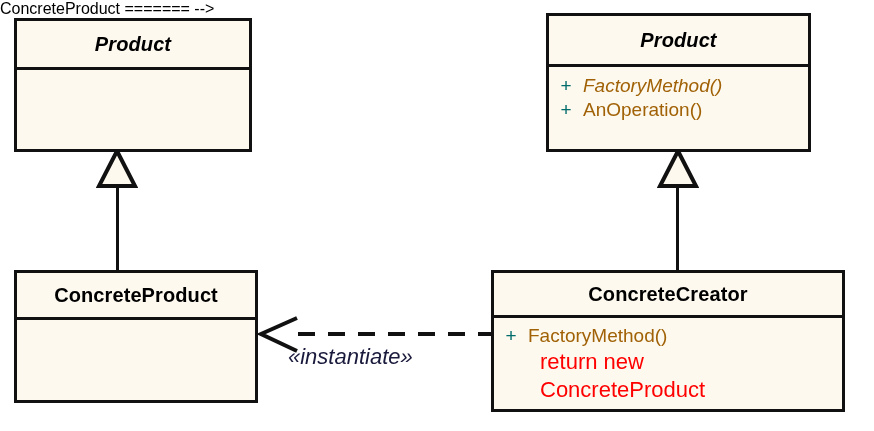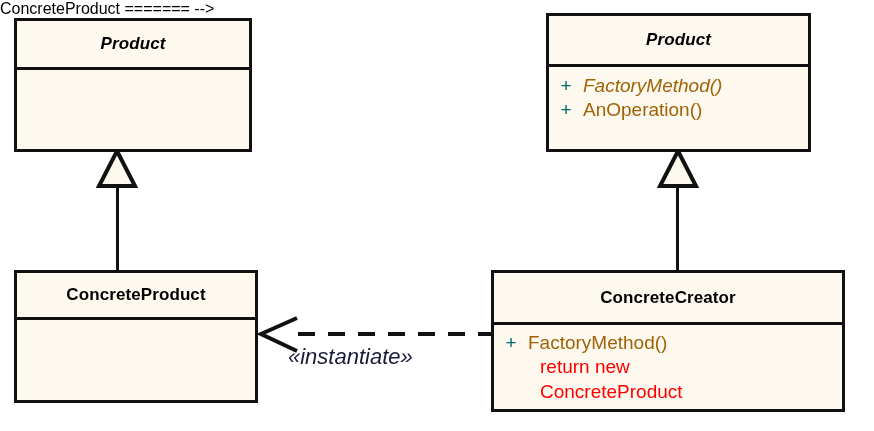--- a/index.html
+++ b/index.html
@@ -30,21 +30,21 @@
     z-index: 5;
   }
   .uml-header {
     box-sizing: border-box;
     display: flex;
     align-items: center;
     justify-content: center;
     text-align: left;
     color: #000000;
     font-weight: bold;
-    font-size: 17px;
+    font-size: 20px;
     letter-spacing: 0.1px;
     padding: 0 6px;
     flex: 0 0 auto;
   }
   .uml-header.abstract {
     font-style: italic;
   }
   .uml-divider {
     flex: 0 0 auto;
     height: 3px;
@@ -74,21 +74,21 @@
   .member-name {
     flex: 1 1 auto;
     color: #a16207;
     font-size: 19px;
   }
   .member-name.italic {
     font-style: italic;
   }
   .member-note {
     color: #ff0000;
-    font-size: 19px;
+    font-size: 22px;
     line-height: 1.28;
     white-space: nowrap;
   }
 
   
   .gen-line {
     position: absolute;
     width: 3px;
     background: #111111;
     z-index: 2;
@@ -142,21 +142,21 @@
 
   
   <div class="uml-class" style="left:14px; top:270px; width:244px; height:133px;">
     <div class="uml-header" style="height:44px;">ConcreteProduct</div>
     <div class="uml-divider"></div>
     <div class="uml-body"></div>
   </div>
 
   
   <div class="uml-class" style="left:491px; top:270px; width:354px; height:142px;">
-    <div class="uml-header" style="height:49px;">ConcreteCreator</div>
+    <div class="uml-header" style="height:42px;">ConcreteCreator</div>
     <div class="uml-divider"></div>
     <div class="uml-body" style="padding-top:6px;">
       <div class="member-row">
         <span class="member-vis">+</span>
         <span class="member-name">FactoryMethod()</span>
       </div>
       <div class="member-note" style="padding-left:46px;">return new</div>
       <div class="member-note" style="padding-left:46px;">ConcreteProduct</div>
     </div>
   </div>

